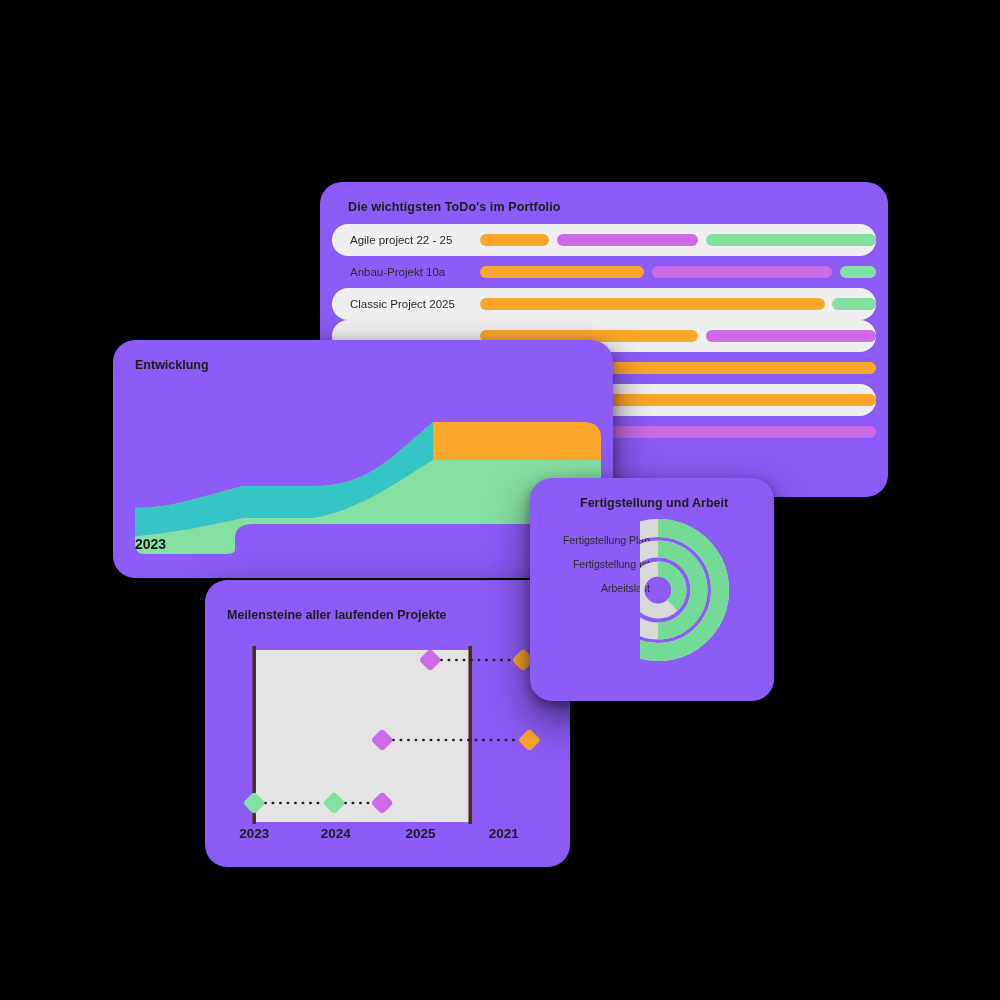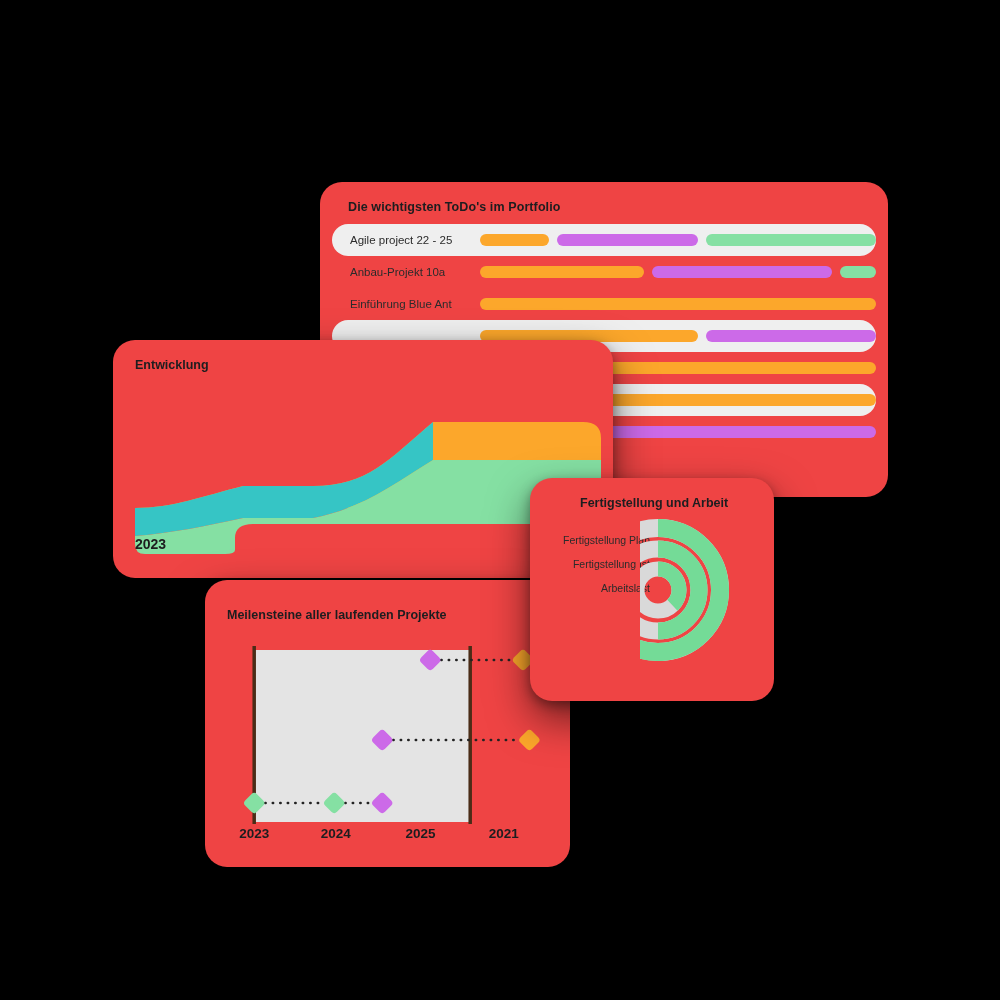--- a/index.html
+++ b/index.html
@@ -5,21 +5,21 @@
   html,body{margin:0;padding:0;background:#000;}
   body{
     width:1000px;height:1000px;position:relative;overflow:hidden;
     font-family:"Liberation Sans","DejaVu Sans",sans-serif;
     background:#000000;
   }
   .stage{position:absolute;inset:0;}
 
   .card{
     position:absolute;
-    background:#ef4444;
+    background:#8b5cf6;
     border-radius:22px;
     box-shadow:0 18px 42px rgba(0,0,0,0.55), 0 4px 12px rgba(0,0,0,0.35);
     overflow:hidden;
   }
 
   
   #card-todo{ left:320px; top:182px; width:568px; height:315px; z-index:1; }
   #card-todo .card-title{
     position:absolute; left:28px; top:18px;
     font-size:12.5px; font-weight:700; color:#1d1d1f; letter-spacing:.1px;
@@ -94,24 +94,25 @@
           </div>
         </div>
         <div class="todo-row">
           <div class="todo-label">Anbau-Projekt 10a</div>
           <div class="todo-bars">
             <div class="seg" style="left: 0%; width: 41.5%; background: rgb(252, 167, 43);"></div>
             <div class="seg" style="left: 43.5%; width: 45.5%; background: rgb(204, 106, 232);"></div>
             <div class="seg" style="left: 91%; width: 9%; background: rgb(133, 224, 163);"></div>
           </div>
         </div>
-        <div class="todo-row">
-          <div class="todo-label">Einführung Blue Ant</div>
-          <div class="todo-bars">
-            <div class="seg" style="left: 0%; width: 100%; background: rgb(252, 167, 43);"></div>
+        <div class="todo-row alt">
+          <div class="todo-label">Classic Project 2025</div>
+          <div class="todo-bars">
+            <div class="seg" style="left: 0%; width: 87%; background: rgb(252, 167, 43);"></div>
+            <div class="seg" style="left: 89%; width: 11%; background: rgb(133, 224, 163);"></div>
           </div>
         </div>
         <div class="todo-row alt">
           <div class="todo-label"></div>
           <div class="todo-bars">
             <div class="seg" style="left: 0%; width: 55%; background: rgb(252, 167, 43);"></div>
             <div class="seg" style="left: 57%; width: 43%; background: rgb(204, 106, 232);"></div>
           </div>
         </div>
         <div class="todo-row">

